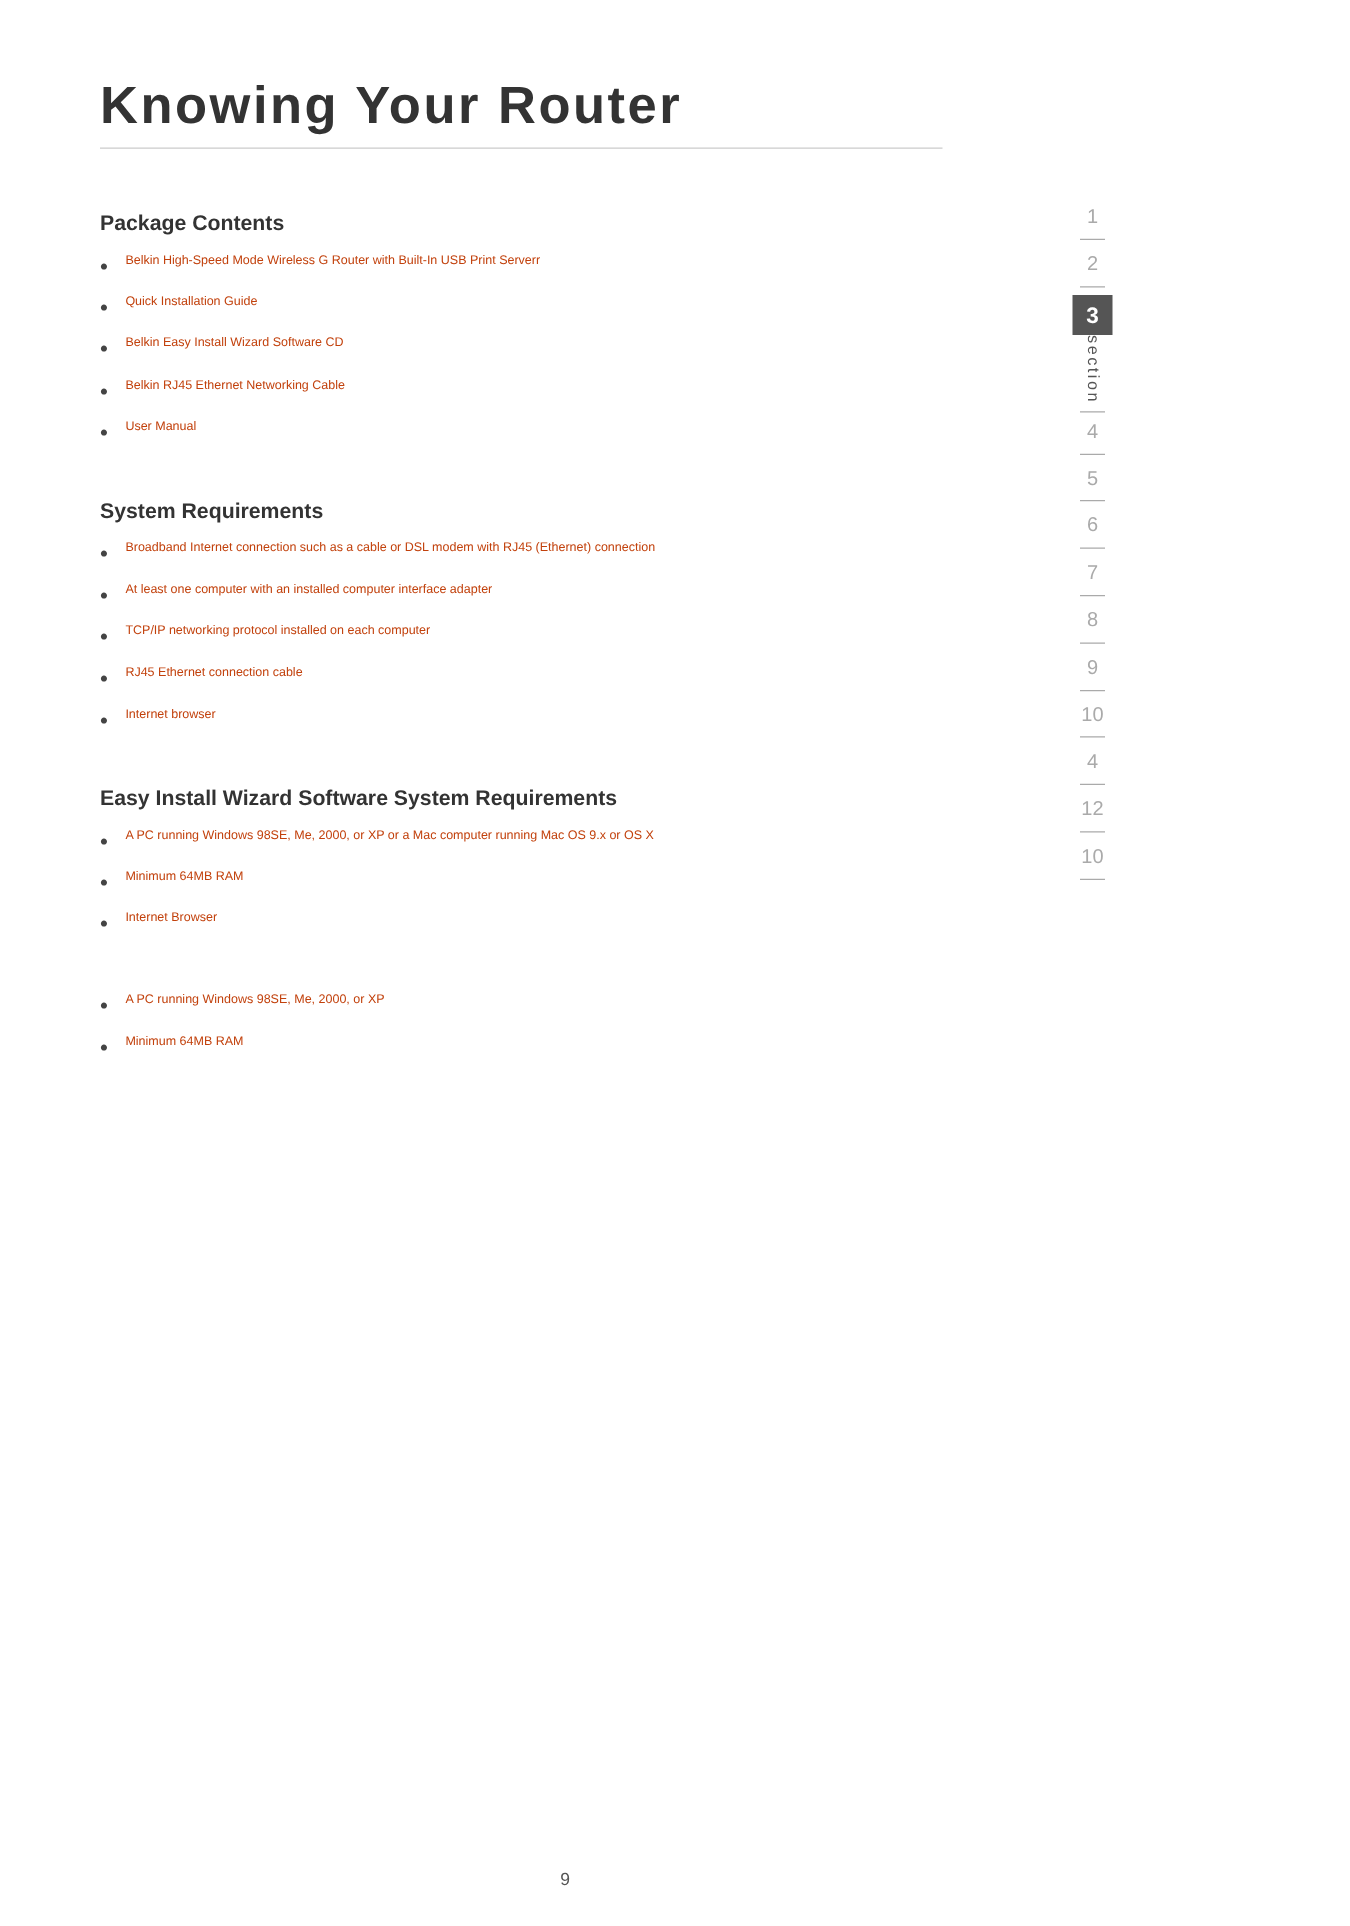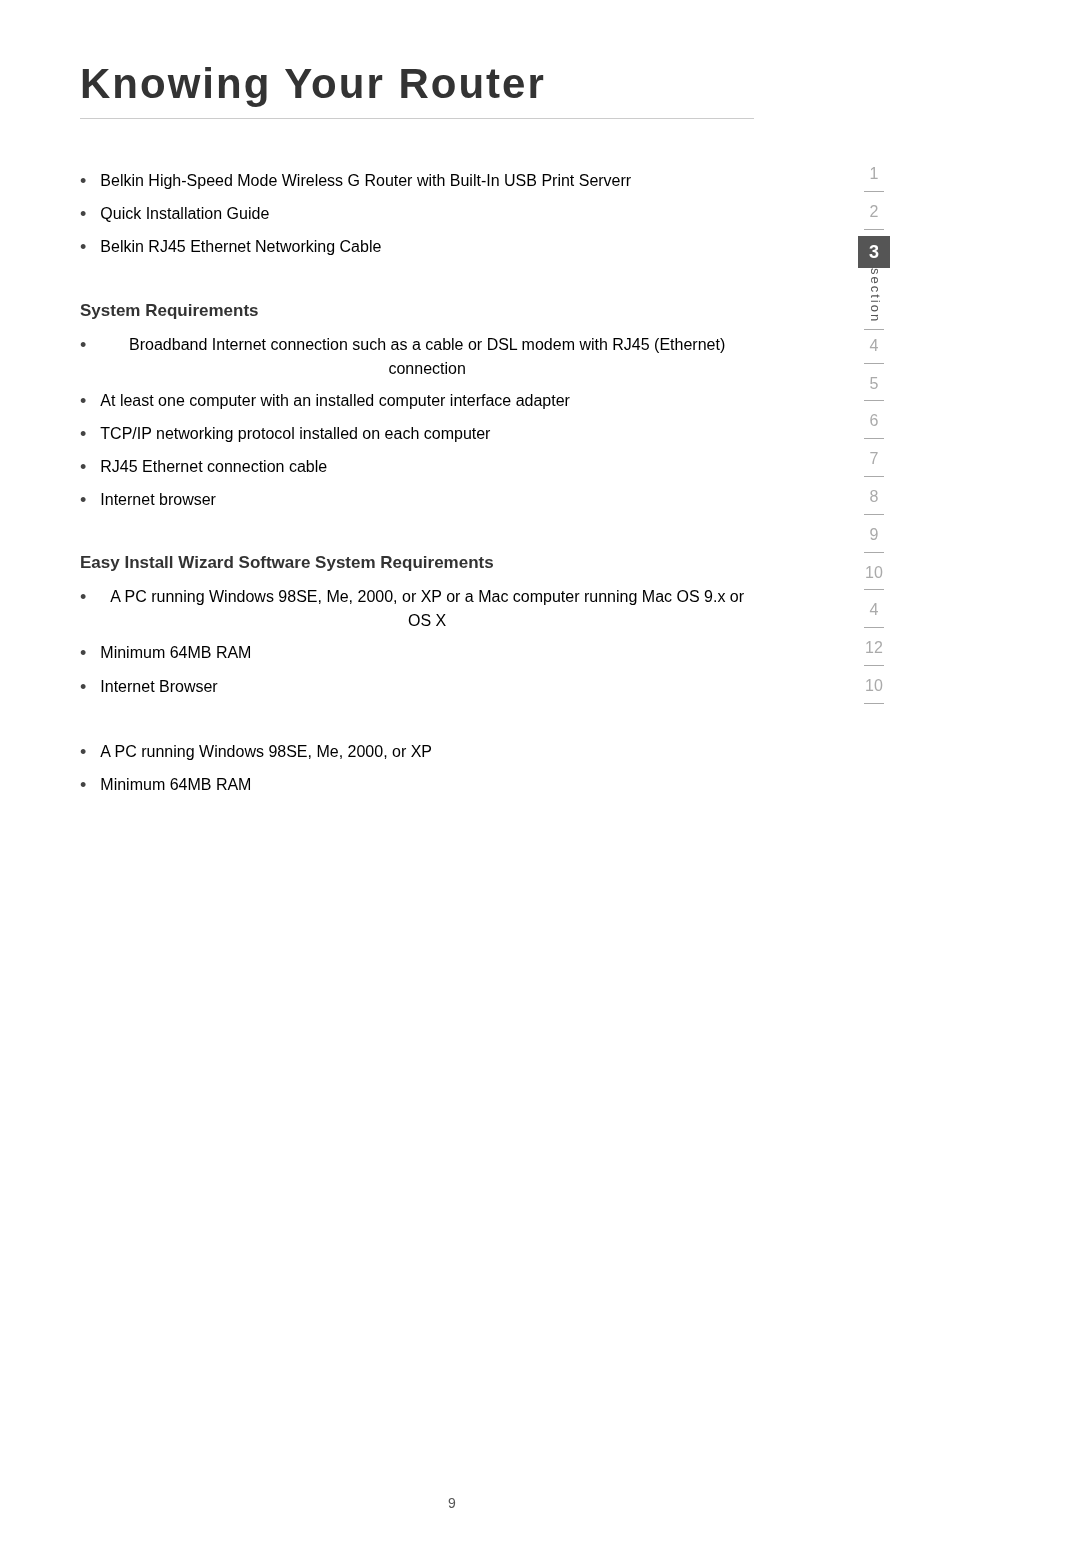--- a/index.html
+++ b/index.html
@@ -60,25 +60,24 @@
     ul.bullet-list {
       list-style: none;
       padding: 0;
       margin: 0;
     }
 
     ul.bullet-list li {
       display: flex;
       align-items: flex-start;
       margin-bottom: 8px;
-      font-size: 16px;
+      font-size: 10px;
       line-height: 1.5;
-      color: #000000;
+      color: #c2410c;
       padding-left: 20px;
-      text-align: center;
     }
 
     ul.bullet-list li::before {
       content: "•";
       font-size: 18px;
       margin-right: 14px;
       margin-left: -20px;
       color: #444444;
       flex-shrink: 0;
       line-height: 1.4;
@@ -154,24 +153,27 @@
 </head>
 <body>
 
 <div class="page-container">
   <div class="main-content">
 
     <h1 class="page-title">Knowing Your Router</h1>
     <hr class="title-underline">
 
     <div class="content-section">
+      <h2 class="section-heading">Package Contents</h2>
       <ul class="bullet-list">
         <li>Belkin High-Speed Mode Wireless G Router with Built-In USB Print Serverr</li>
         <li>Quick Installation Guide</li>
+        <li>Belkin Easy Install Wizard Software CD</li>
         <li>Belkin RJ45 Ethernet Networking Cable</li>
+        <li>User Manual</li>
       </ul>
     </div>
 
     <div class="content-section">
       <h2 class="section-heading">System Requirements</h2>
       <ul class="bullet-list">
         <li>Broadband Internet connection such as a cable or DSL modem with RJ45 (Ethernet) connection</li>
         <li>At least one computer with an installed computer interface adapter</li>
         <li>TCP/IP networking protocol installed on each computer</li>
         <li>RJ45 Ethernet connection cable</li>

